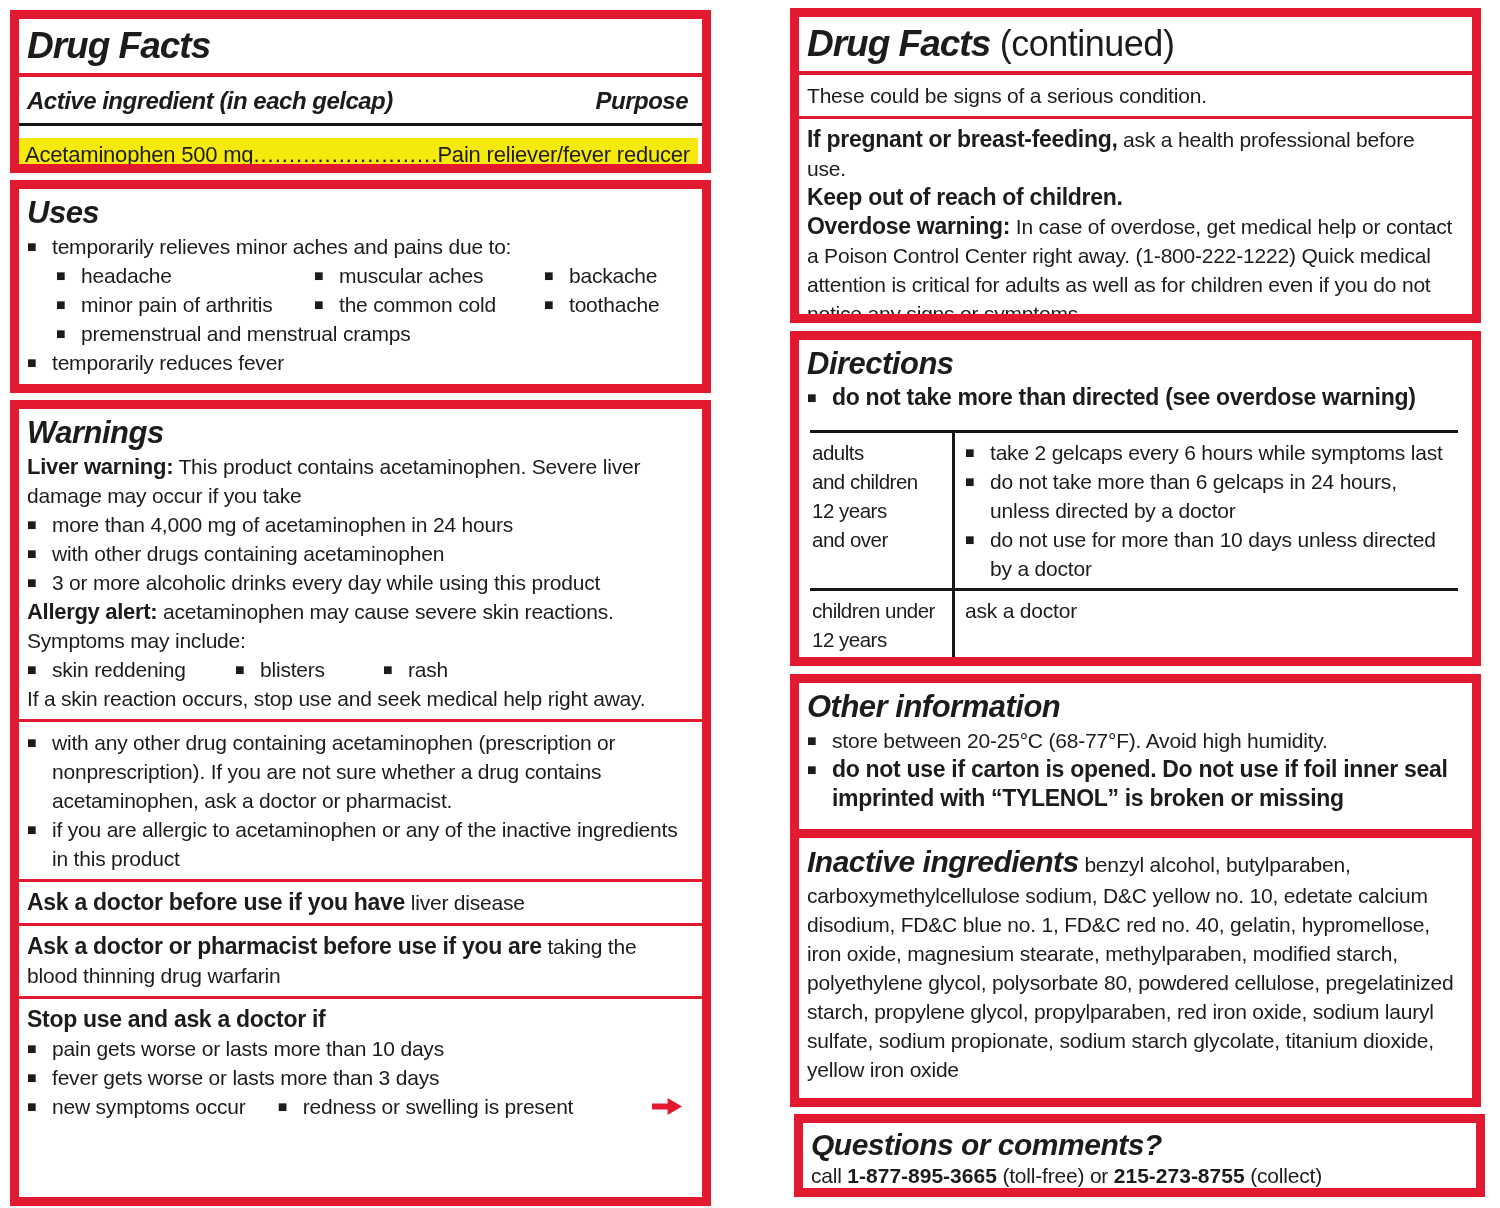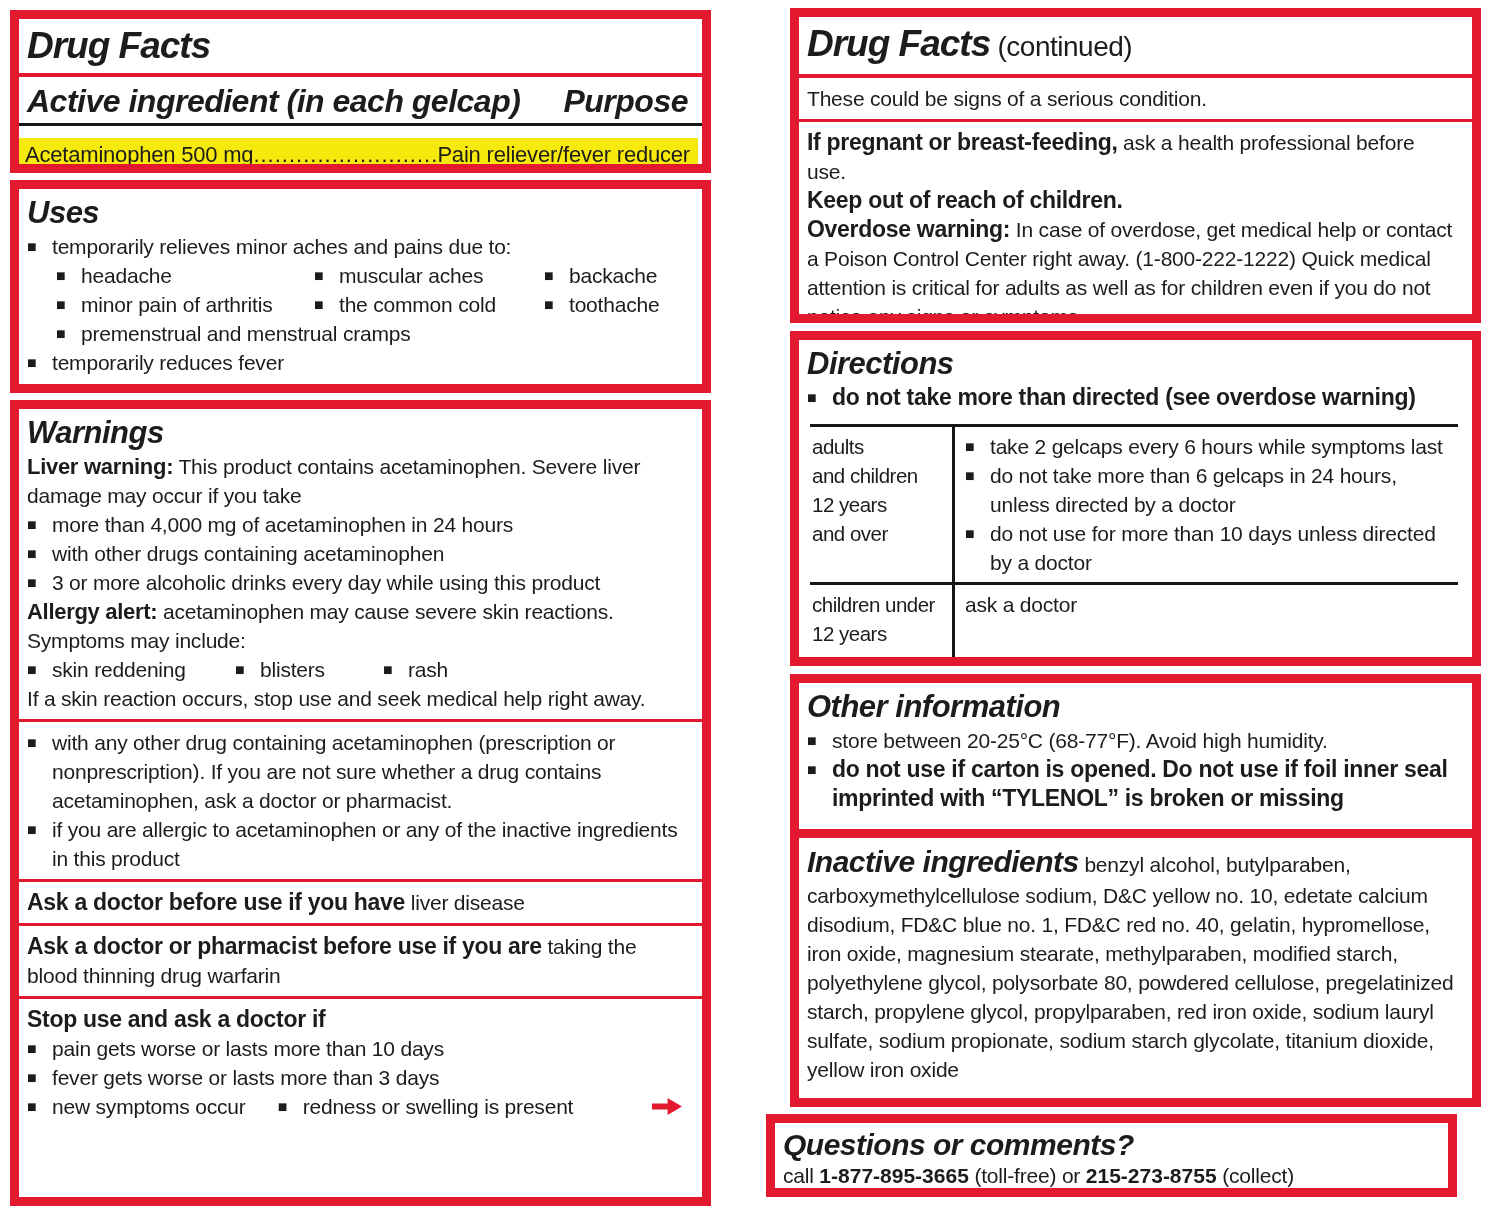--- a/index.html
+++ b/index.html
@@ -26,34 +26,34 @@
   }
   
   .lbox1{left:10px;top:10px;width:701px;height:163px;}
   .lbox2{left:10px;top:180px;width:701px;height:213px;}
   .lbox3{left:10px;top:400px;width:701px;height:806px;}
   
   .rbox1{left:790px;top:8px;width:691px;height:315px;}
   .rbox2{left:790px;top:331px;width:691px;height:335px;}
   .rbox3{left:790px;top:674px;width:691px;height:182px;}
   .rbox4{left:790px;top:829px;width:691px;height:278px;}
-  .rbox5{left:766px;top:1114px;width:691px;height:83px;}
+  .rbox5{left:794px;top:1114px;width:691px;height:83px;}
 
   .h1{font-size:37px;line-height:44px;font-weight:bold;font-style:italic;letter-spacing:-1px;}
-  .h1 .cont{font-weight:normal;font-style:normal;font-size:28px;letter-spacing:-0.5px;}
+  .h1 .cont{font-weight:normal;font-style:normal;font-size:36px;letter-spacing:-0.5px;}
   .h2{font-size:31px;line-height:38px;font-weight:bold;font-style:italic;letter-spacing:-0.5px;}
   .subhead{font-weight:bold;font-size:22px;letter-spacing:-0.3px;}
   .bigsub{font-weight:bold;font-size:23px;letter-spacing:-0.3px;}
 
   .rule-red{height:4px;background:var(--red);margin:5px -14px 6px -14px;}
   .rule-red-thin{height:3px;background:var(--red);margin:6px -14px 6px -14px;}
   .rule-black{height:3px;background:#161616;margin:4px -14px 0 -14px;}
 
   .ai-row{display:flex;justify-content:space-between;align-items:flex-end;
-          font-size:32px;font-weight:bold;font-style:italic;letter-spacing:-0.5px;line-height:36px;}
+          font-size:24px;font-weight:bold;font-style:italic;letter-spacing:-0.5px;line-height:36px;}
   .hl-row{display:flex;align-items:baseline;background:var(--yellow);
           margin:12px -10px;padding:3px 8px;font-size:22px;line-height:27px;white-space:nowrap;}
   .hl-dots{flex:1 1 auto;overflow:hidden;letter-spacing:1px;}
 
   .brow{display:flex;align-items:flex-start;}
   .bullet{flex:0 0 25px;font-size:16px;line-height:29px;}
   .btext{flex:1 1 auto;}
   .indent{margin-left:29px;}
 
   .uses-grid{display:grid;grid-template-columns:258px 230px 1fr;margin-left:29px;}
@@ -62,21 +62,21 @@
   .sym-2{width:148px;}
 
   .stop-last{display:flex;align-items:center;}
   .stop-b2{margin-left:32px;}
   .arrow-icon{
     margin-left:auto;margin-right:6px;
     width:30px;height:17px;background:var(--red);
     clip-path:polygon(0 32%,52% 32%,52% 0,100% 50%,52% 100%,52% 68%,0 68%);
   }
 
-  .dir-table{border-top:3px solid #161616;margin-top:12px;margin-left:3px;}
+  .dir-table{border-top:3px solid #161616;margin-top:18px;margin-left:3px;}
   .dir-row{display:grid;grid-template-columns:142px 1fr;}
   .dir-row2{border-top:3px solid #161616;}
   .dir-who{padding:5px 2px;white-space:pre-line;letter-spacing:-0.5px;font-size:20.5px;}
   .dir-cell{border-left:3px solid #161616;padding:5px 0 5px 10px;}
   .dir-row2 .dir-cell{min-height:94px;}
 
   .inactive-p .h2{font-size:30px;}
   .q-line{font-size:21px;line-height:28px;}
   .q-line b{letter-spacing:0;}
 </style>

